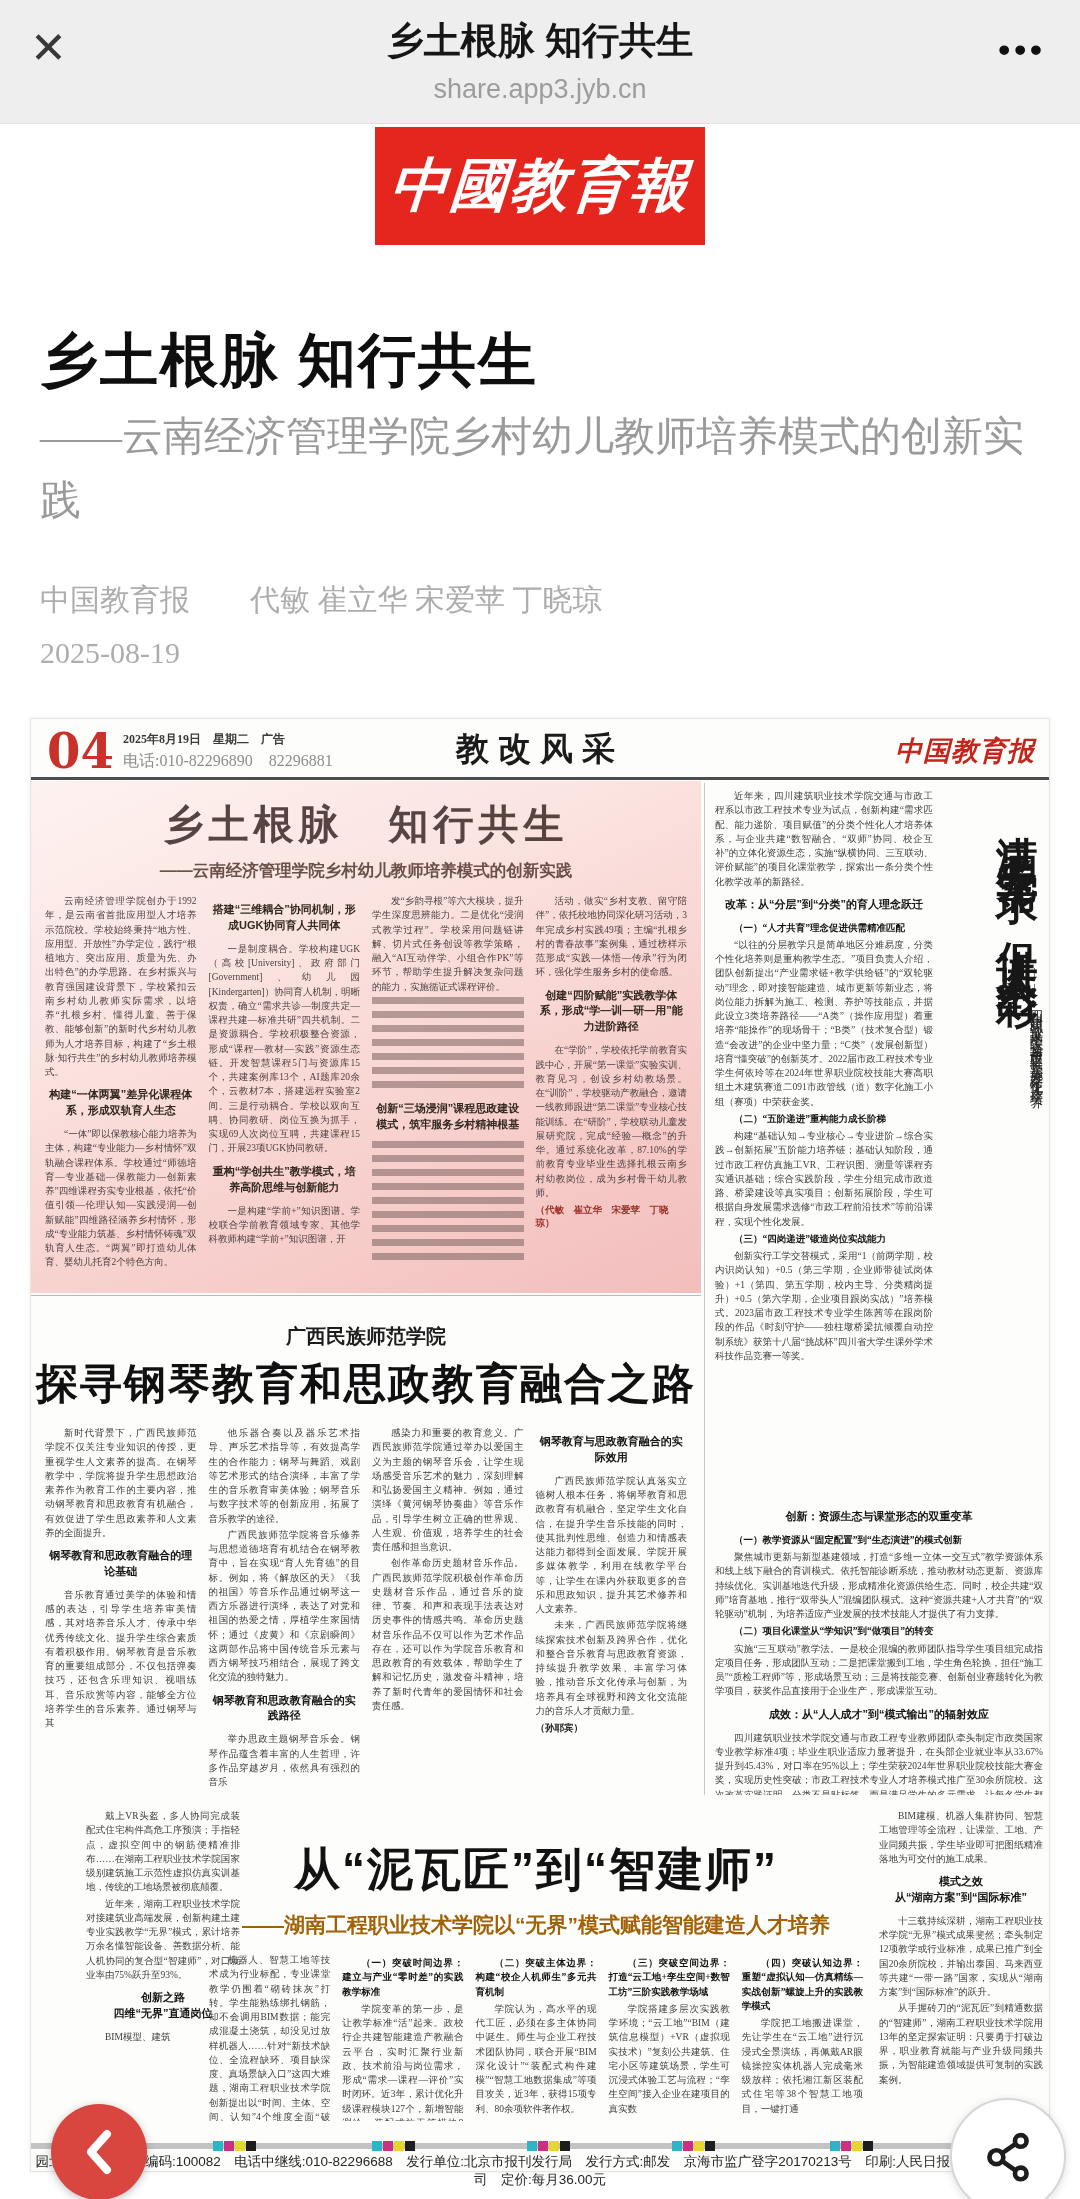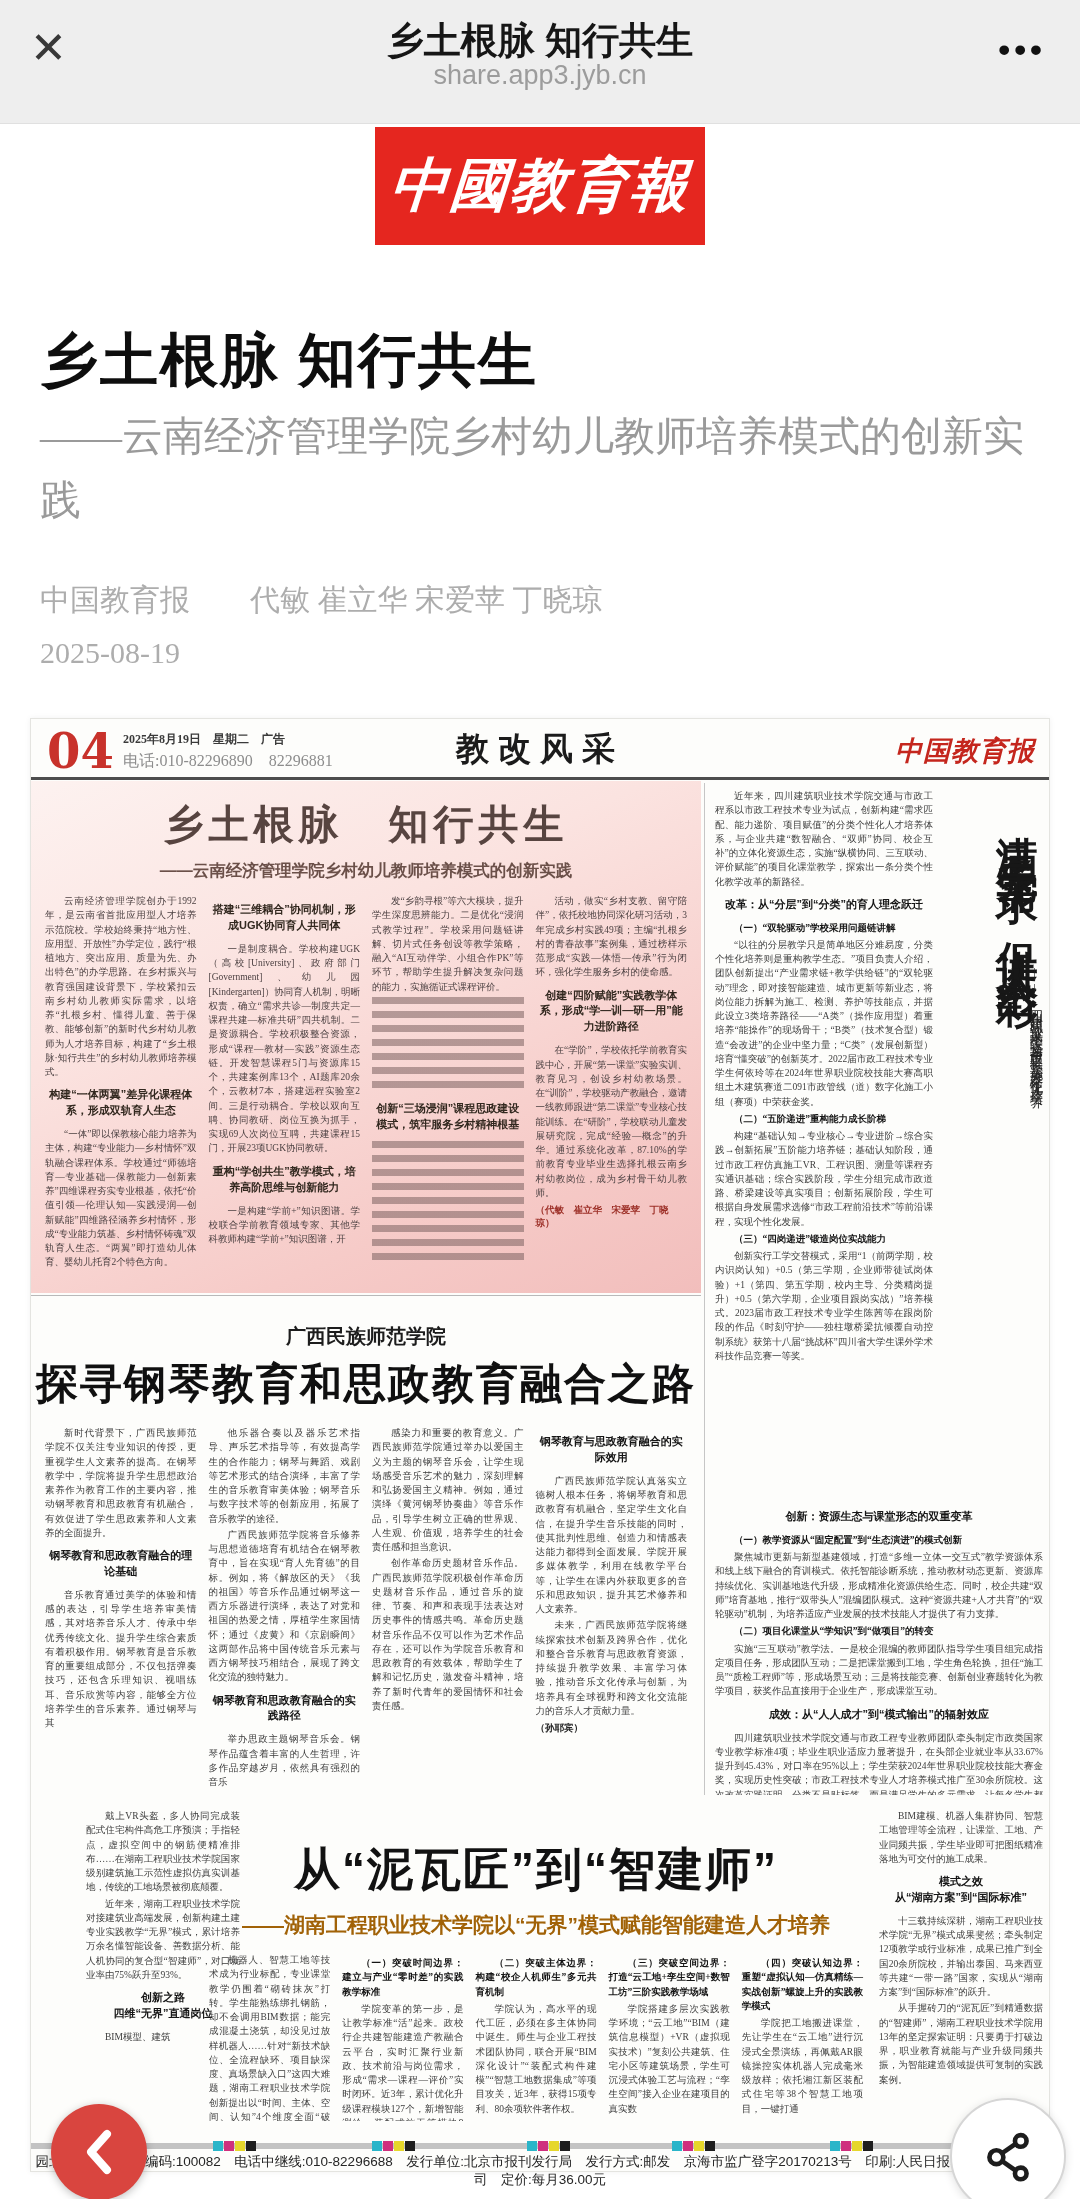--- a/index.html
+++ b/index.html
@@ -3,21 +3,21 @@
 <meta charset="utf-8">
 <style>
   html,body{margin:0;padding:0;}
   body{width:1080px;height:2199px;position:relative;overflow:hidden;background:#fff;
        font-family:"Liberation Sans",sans-serif;}
   
   .topbar{position:absolute;left:0;top:0;width:1080px;height:123px;background:#eeeeee;
           border-bottom:1px solid #e0e0e0;z-index:30;}
   .tb-title{position:absolute;top:16px;left:0;width:100%;text-align:center;
             font-size:37px;font-weight:700;color:#161616;}
-  .tb-url{position:absolute;top:60px;left:0;width:100%;text-align:center;
+  .tb-url{position:absolute;top:74px;left:0;width:100%;text-align:center;
           font-size:27px;color:#9c9c9c;}
   .tb-close{position:absolute;left:30px;top:26px;font-size:44px;font-weight:200;color:#383838;
             line-height:1;cursor:pointer;}
   .tb-more{position:absolute;right:34px;top:30px;font-size:34px;letter-spacing:4px;color:#111;
            font-weight:700;cursor:pointer;}
   
   .logo{position:absolute;left:375px;top:127px;width:330px;height:118px;background:#e5261f;
         display:flex;align-items:center;justify-content:center;}
   .logo span{color:#fff;font-family:"Liberation Serif",serif;font-style:italic;font-weight:700;
              font-size:58px;letter-spacing:2px;transform:skewX(-4deg);}
@@ -164,21 +164,21 @@
           <p class="np-p">在“学阶”，学校依托学前教育实践中心，开展“第一课堂”实验实训、教育见习，创设乡村幼教场景。在“训阶”，学校驱动产教融合，邀请一线教师跟进“第二课堂”专业核心技能训练。在“研阶”，学校联动儿童发展研究院，完成“经验—概念”的升华。通过系统化改革，87.10%的学前教育专业毕业生选择扎根云南乡村幼教岗位，成为乡村骨干幼儿教师。</p>
           <div class="np-sig">（代敏　崔立华　宋爱苹　丁晓琼）</div>
         </div>
       </div>
   </div>
 
   <div class="vdiv"></div>
   <div class="sc-col">
       <p class="np-p">近年来，四川建筑职业技术学院交通与市政工程系以市政工程技术专业为试点，创新构建“需求匹配、能力递阶、项目赋值”的分类个性化人才培养体系，与企业共建“数智融合、“双师”协同、校企互补”的立体化资源生态，实施“纵横协同、三互联动、评价赋能”的项目化课堂教学，探索出一条分类个性化教学改革的新路径。</p>
       <div class="np-h">改革：从“分层”到“分类”的育人理念跃迁</div>
-      <p class="np-b">（一）“双轮驱动”学校采用问题链讲解</p>
+      <p class="np-b">（一）“人才共育”理念促进供需精准匹配</p>
       <p class="np-p">“以往的分层教学只是简单地区分难易度，分类个性化培养则是重构教学生态。”项目负责人介绍，团队创新提出“产业需求链+教学供给链”的“双轮驱动”理念，即对接智能建造、城市更新等新业态，将岗位能力拆解为施工、检测、养护等技能点，并据此设立3类培养路径——“A类”（操作应用型）着重培养“能操作”的现场骨干；“B类”（技术复合型）锻造“会改进”的企业中坚力量；“C类”（发展创新型）培育“懂突破”的创新英才。2022届市政工程技术专业学生何依玲等在2024年世界职业院校技能大赛高职组土木建筑赛道二091市政管线（道）数字化施工小组（赛项）中荣获金奖。</p>
       <p class="np-b">（二）“五阶递进”重构能力成长阶梯</p>
       <p class="np-p">构建“基础认知→专业核心→专业进阶→综合实践→创新拓展”五阶能力培养链；基础认知阶段，通过市政工程仿真施工VR、工程识图、测量等课程夯实通识基础；综合实践阶段，学生分组完成市政道路、桥梁建设等真实项目；创新拓展阶段，学生可根据自身发展需求选修“市政工程前沿技术”等前沿课程，实现个性化发展。</p>
       <p class="np-b">（三）“四岗递进”锻造岗位实战能力</p>
       <p class="np-p">创新实行工学交替模式，采用“1（前两学期，校内识岗认知）+0.5（第三学期，企业师带徒试岗体验）+1（第四、第五学期，校内主导、分类精岗提升）+0.5（第六学期，企业项目跟岗实战）”培养模式。2023届市政工程技术专业学生陈茜等在跟岗阶段的作品《时刻守护——独柱墩桥梁抗倾覆自动控制系统》获第十八届“挑战杯”四川省大学生课外学术科技作品竞赛一等奖。</p>
     </div>
   <div class="sc-vert">
     <div class="sc-vhead">满足多元需求　促进人人出彩</div>
     <div class="sc-vsub">——四川建筑职业技术学院交通与市政工程系实施分类个性化人才培养</div>
   </div>

